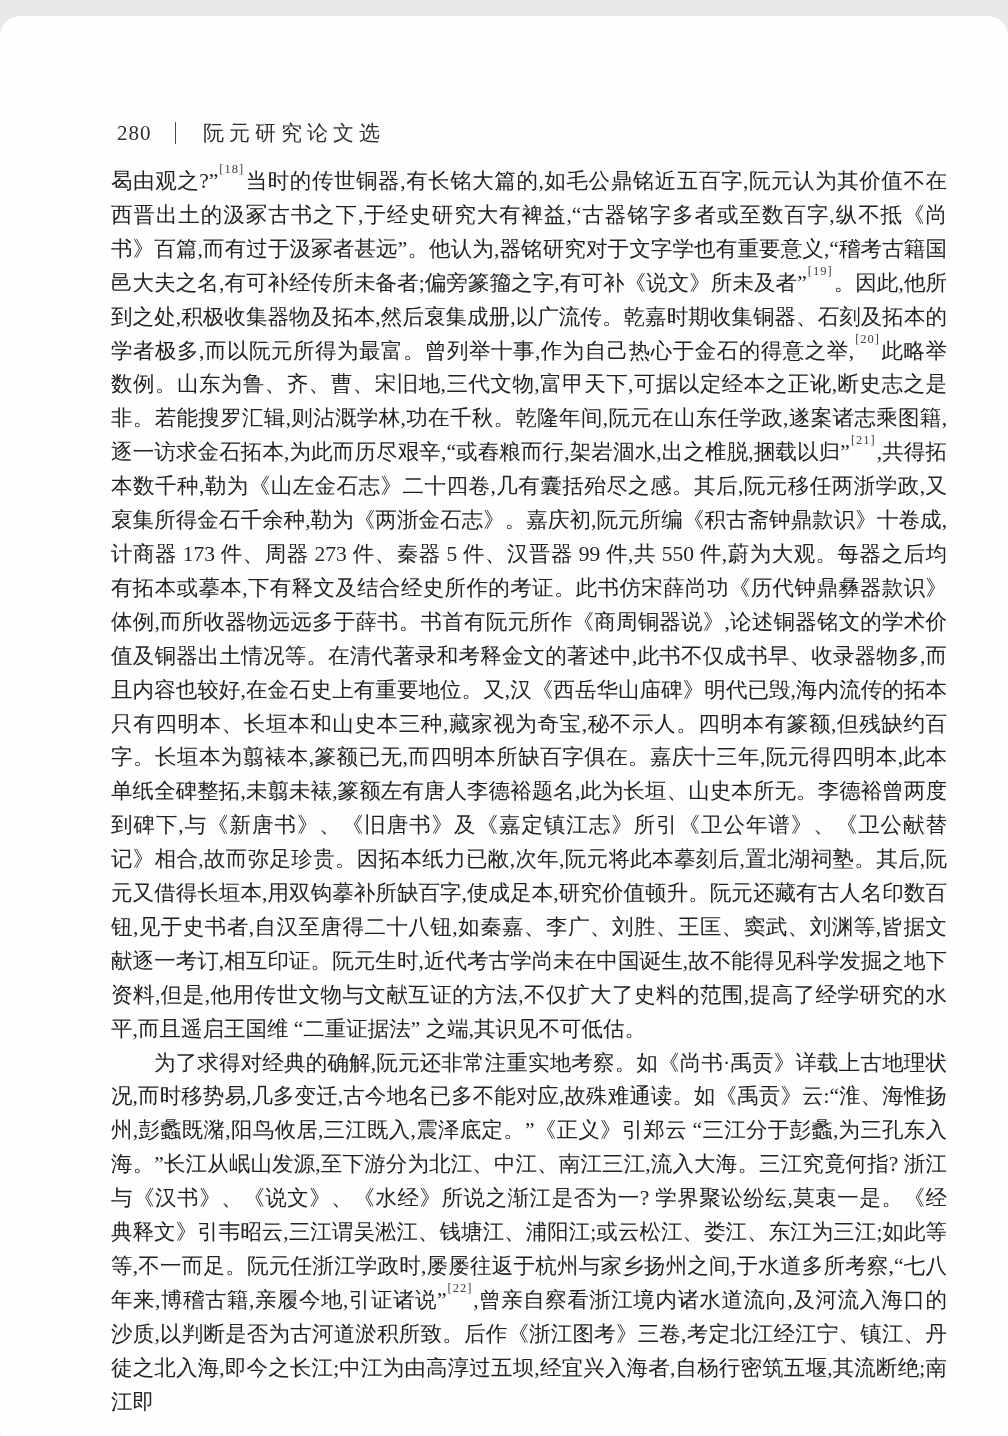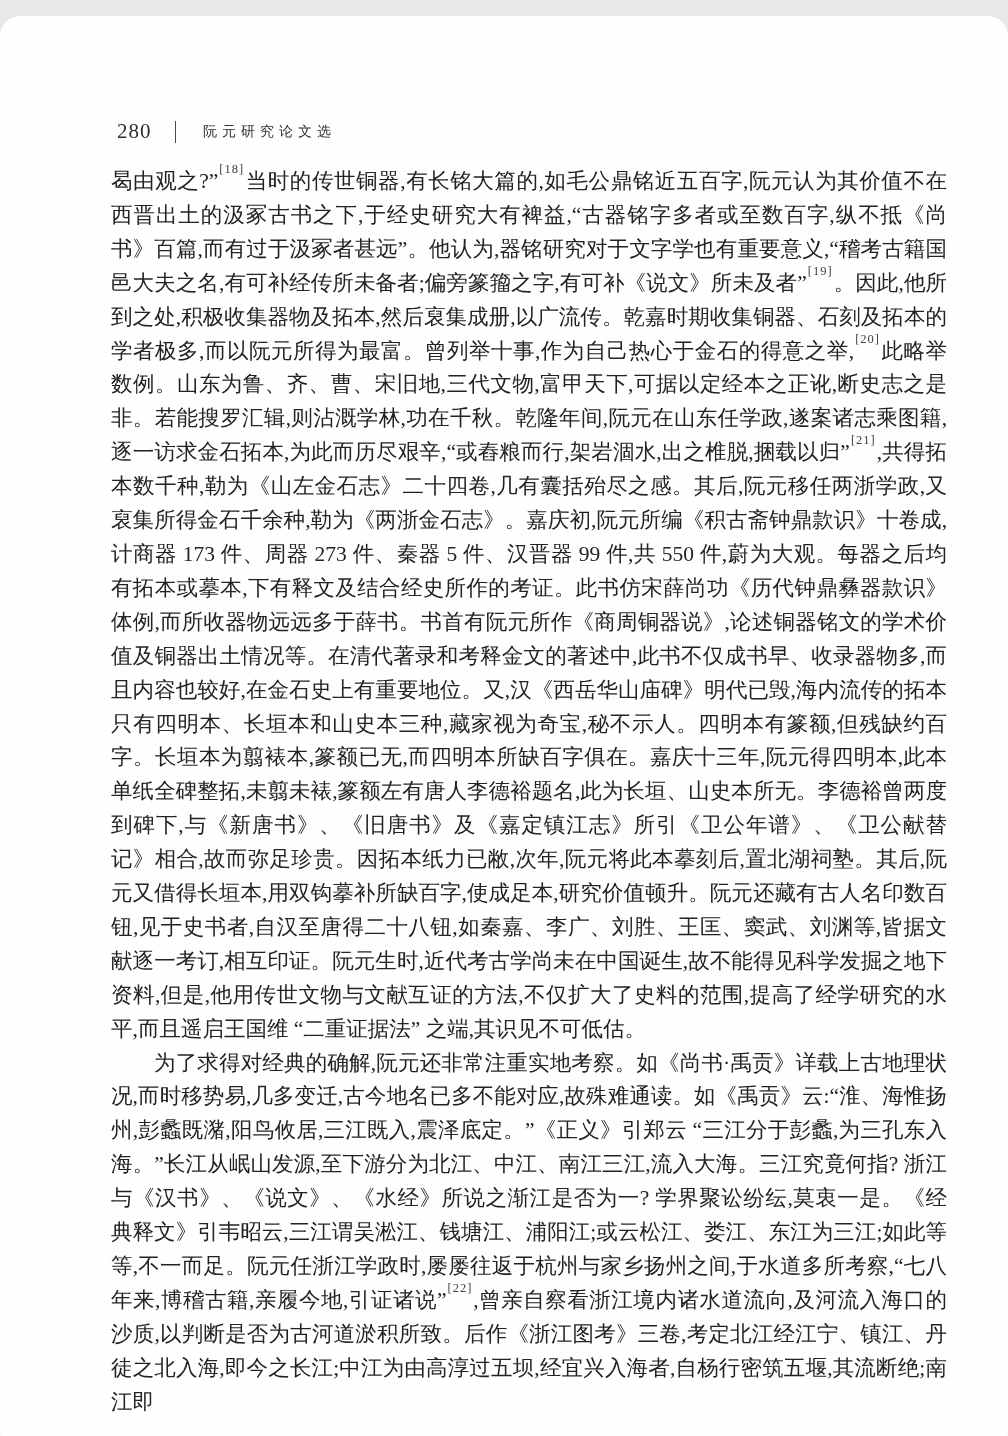--- a/index.html
+++ b/index.html
@@ -32,21 +32,21 @@
   }
   .header-divider {
     display: inline-block;
     width: 1.5px;
     height: 22px;
     background: #4a4a4a;
     margin: 0 27px 0 23px;
   }
   .book-title {
     letter-spacing: 5px;
-    font-size: 14px;
+    font-size: 21px;
     text-align: center;
   }
   .body-text {
     position: absolute;
     left: 111px;
     top: 149px;
     width: 836px;
     font-size: 21.5px;
     line-height: 33.9px;
     text-align: justify;

